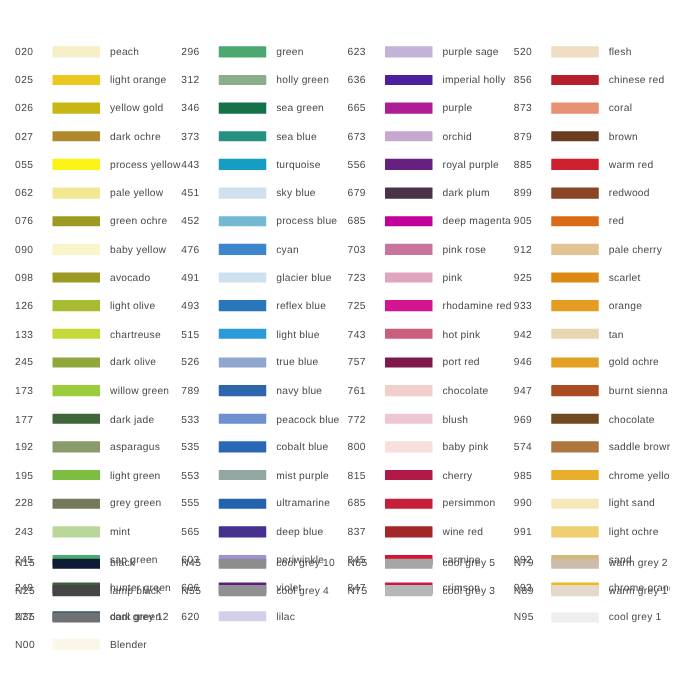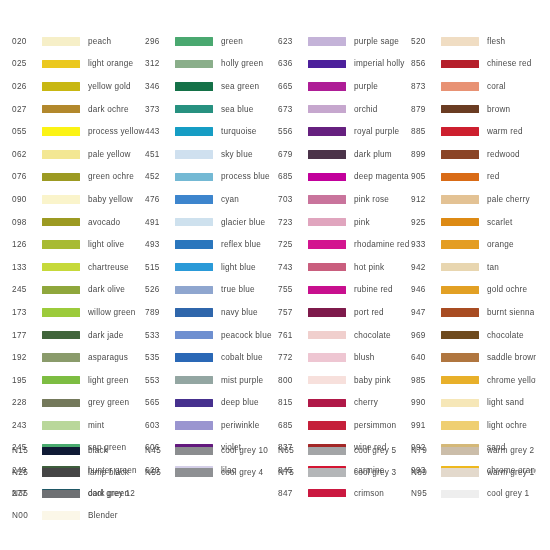--- a/index.html
+++ b/index.html
@@ -270,20 +270,25 @@
           <div class="code">535</div>
           <div class="swatch" style="background: rgb(42, 104, 182);"></div>
           <div class="cname">cobalt blue</div>
         </div>
         <div class="row">
           <div class="code">553</div>
           <div class="swatch" style="background: rgb(147, 166, 162);"></div>
           <div class="cname">mist purple</div>
         </div>
         <div class="row">
+          <div class="code">555</div>
+          <div class="swatch" style="background: rgb(35, 99, 173);"></div>
+          <div class="cname">ultramarine</div>
+        </div>
+        <div class="row">
           <div class="code">565</div>
           <div class="swatch" style="background: rgb(70, 48, 142);"></div>
           <div class="cname">deep blue</div>
         </div>
         <div class="row">
           <div class="code">603</div>
           <div class="swatch" style="background: rgb(154, 149, 208);"></div>
           <div class="cname">periwinkle</div>
         </div>
         <div class="row">
@@ -347,25 +352,20 @@
           <div class="code">725</div>
           <div class="swatch" style="background: rgb(211, 21, 143);"></div>
           <div class="cname">rhodamine red</div>
         </div>
         <div class="row">
           <div class="code">743</div>
           <div class="swatch" style="background: rgb(201, 94, 126);"></div>
           <div class="cname">hot pink</div>
         </div>
         <div class="row">
-          <div class="code">755</div>
-          <div class="swatch" style="background: rgb(200, 15, 142);"></div>
-          <div class="cname">rubine red</div>
-        </div>
-        <div class="row">
           <div class="code">757</div>
           <div class="swatch" style="background: rgb(126, 26, 75);"></div>
           <div class="cname">port red</div>
         </div>
         <div class="row">
           <div class="code">761</div>
           <div class="swatch" style="background: rgb(240, 207, 205);"></div>
           <div class="cname">chocolate</div>
         </div>
         <div class="row">
@@ -469,21 +469,21 @@
           <div class="code">947</div>
           <div class="swatch" style="background: rgb(168, 76, 34);"></div>
           <div class="cname">burnt sienna</div>
         </div>
         <div class="row">
           <div class="code">969</div>
           <div class="swatch" style="background: rgb(110, 74, 30);"></div>
           <div class="cname">chocolate</div>
         </div>
         <div class="row">
-          <div class="code">640</div>
+          <div class="code">574</div>
           <div class="swatch" style="background: rgb(176, 118, 63);"></div>
           <div class="cname">saddle brown</div>
         </div>
         <div class="row">
           <div class="code">985</div>
           <div class="swatch" style="background: rgb(232, 176, 42);"></div>
           <div class="cname">chrome yellow</div>
         </div>
         <div class="row">
           <div class="code">990</div>

